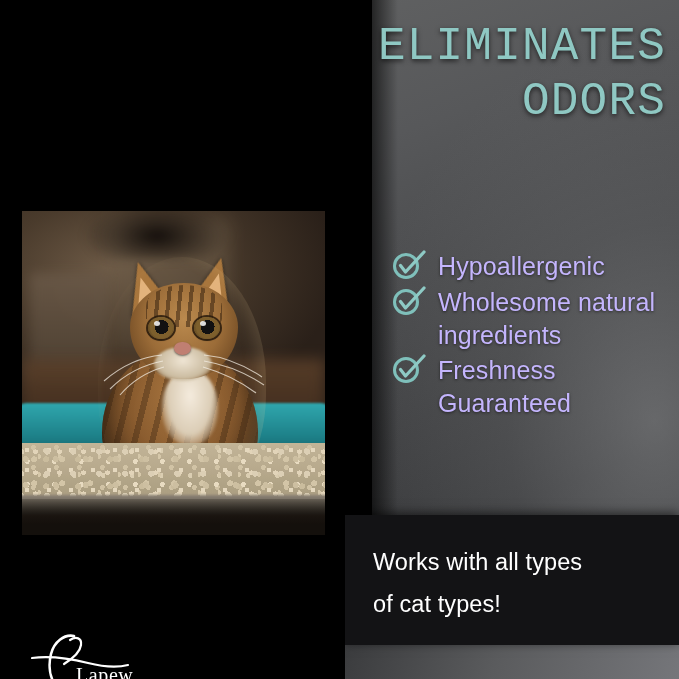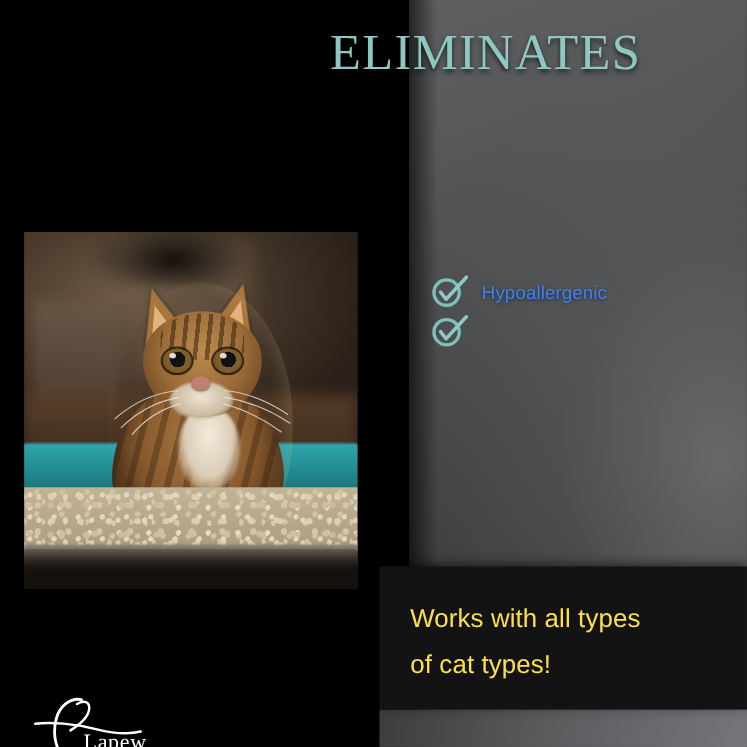--- a/index.html
+++ b/index.html
@@ -61,21 +61,22 @@
     width: 334px; height: 34px;
     background: linear-gradient(105deg, #3b3c3e 0%, #5a5b5d 45%, #75767a 100%);
   }
 
   
   .headline {
     position: absolute;
     left: 300px;
     top: 20px;
     width: 366px;
-    font-family: Liberation Serif, serif;
+    text-align: right;
+    font-family: Liberation Mono, monospace;
     color: #8fc8c3;
     font-size: 46px;
     line-height: 55px;
     letter-spacing: 1.2px;
     text-shadow: 0 2px 5px rgba(0,0,0,0.65);
     white-space: nowrap;
   }
   .headline .hl-line { display: block; }
 
   
@@ -99,22 +100,22 @@
   .check-icon {
     position: absolute;
     left: 2px;
     top: 0px;
     width: 34px;
     height: 30px;
     display: block;
   }
   .feature-label {
     flex: 1 1 auto;
-    color: #3b82f6;
-    font-size: 17px;
+    color: #c4b5fd;
+    font-size: 25px;
     line-height: 33px;
     letter-spacing: 0.1px;
     text-shadow: 0 1px 3px rgba(0,0,0,0.55);
   }
   .feature-label.two-line { line-height: 33px; }
 
   
   .photo-frame {
     position: absolute;
     left: 22px;
@@ -328,21 +329,21 @@
     width: 334px;
     height: 130px;
     background: #131315;
     box-shadow: 0 -2px 10px rgba(0,0,0,0.6);
   }
   .callout-text {
     position: absolute;
     left: 28px;
     top: 26px;
     width: 290px;
-    color: #fde047;
+    color: #ffffff;
     font-size: 23.5px;
     line-height: 42px;
     letter-spacing: 0.1px;
   }
   .callout-text .co-line { display: block; }
 
   
   .logo {
     position: absolute;
     left: 24px;
@@ -367,20 +368,21 @@
 <div id="ad-canvas">
 
   <div class="bg-left-black"></div>
   <div class="bg-right-gradient"></div>
   <div class="bg-right-vignette"></div>
   <div class="bg-left-edge-shadow"></div>
   <div class="bg-bottom-strip"></div>
 
   <div class="headline">
     <span class="hl-line">ELIMINATES</span>
+    <span class="hl-line">ODORS</span>
   </div>
 
   <div class="features">
 
     <div class="feature-row">
       <span class="check-slot">
         <svg class="check-icon" viewBox="0 0 34 30">
           <circle cx="14" cy="16" r="11.5" fill="none" stroke="#7fc0bb" stroke-width="3"></circle>
           <path d="M8.5 15.5 L13.5 22 L32 2" fill="none" stroke="#8ecac5" stroke-width="3.2" stroke-linecap="round" stroke-linejoin="round"></path>
         </svg>
@@ -389,22 +391,32 @@
     </div>
 
 
     <div class="feature-row">
       <span class="check-slot">
         <svg class="check-icon" viewBox="0 0 34 30">
           <circle cx="14" cy="16" r="11.5" fill="none" stroke="#7fc0bb" stroke-width="3"></circle>
           <path d="M8.5 15.5 L13.5 22 L32 2" fill="none" stroke="#8ecac5" stroke-width="3.2" stroke-linecap="round" stroke-linejoin="round"></path>
         </svg>
       </span>
+      <span class="feature-label two-line">Wholesome natural ingredients</span>
     </div>
 
+    <div class="feature-row">
+      <span class="check-slot">
+        <svg class="check-icon" viewBox="0 0 34 30">
+          <circle cx="14" cy="16" r="11.5" fill="none" stroke="#7fc0bb" stroke-width="3"></circle>
+          <path d="M8.5 15.5 L13.5 22 L32 2" fill="none" stroke="#8ecac5" stroke-width="3.2" stroke-linecap="round" stroke-linejoin="round"></path>
+        </svg>
+      </span>
+      <span class="feature-label">Freshness Guaranteed</span>
+    </div>
 
   </div>
 
   <div class="photo-frame">
     <div class="photo-room"></div>
     <div class="photo-wall-panel2"></div>
     <div class="photo-wall-panel"></div>
     <div class="photo-dark-top"></div>
     <div class="photo-floor"></div>
 

